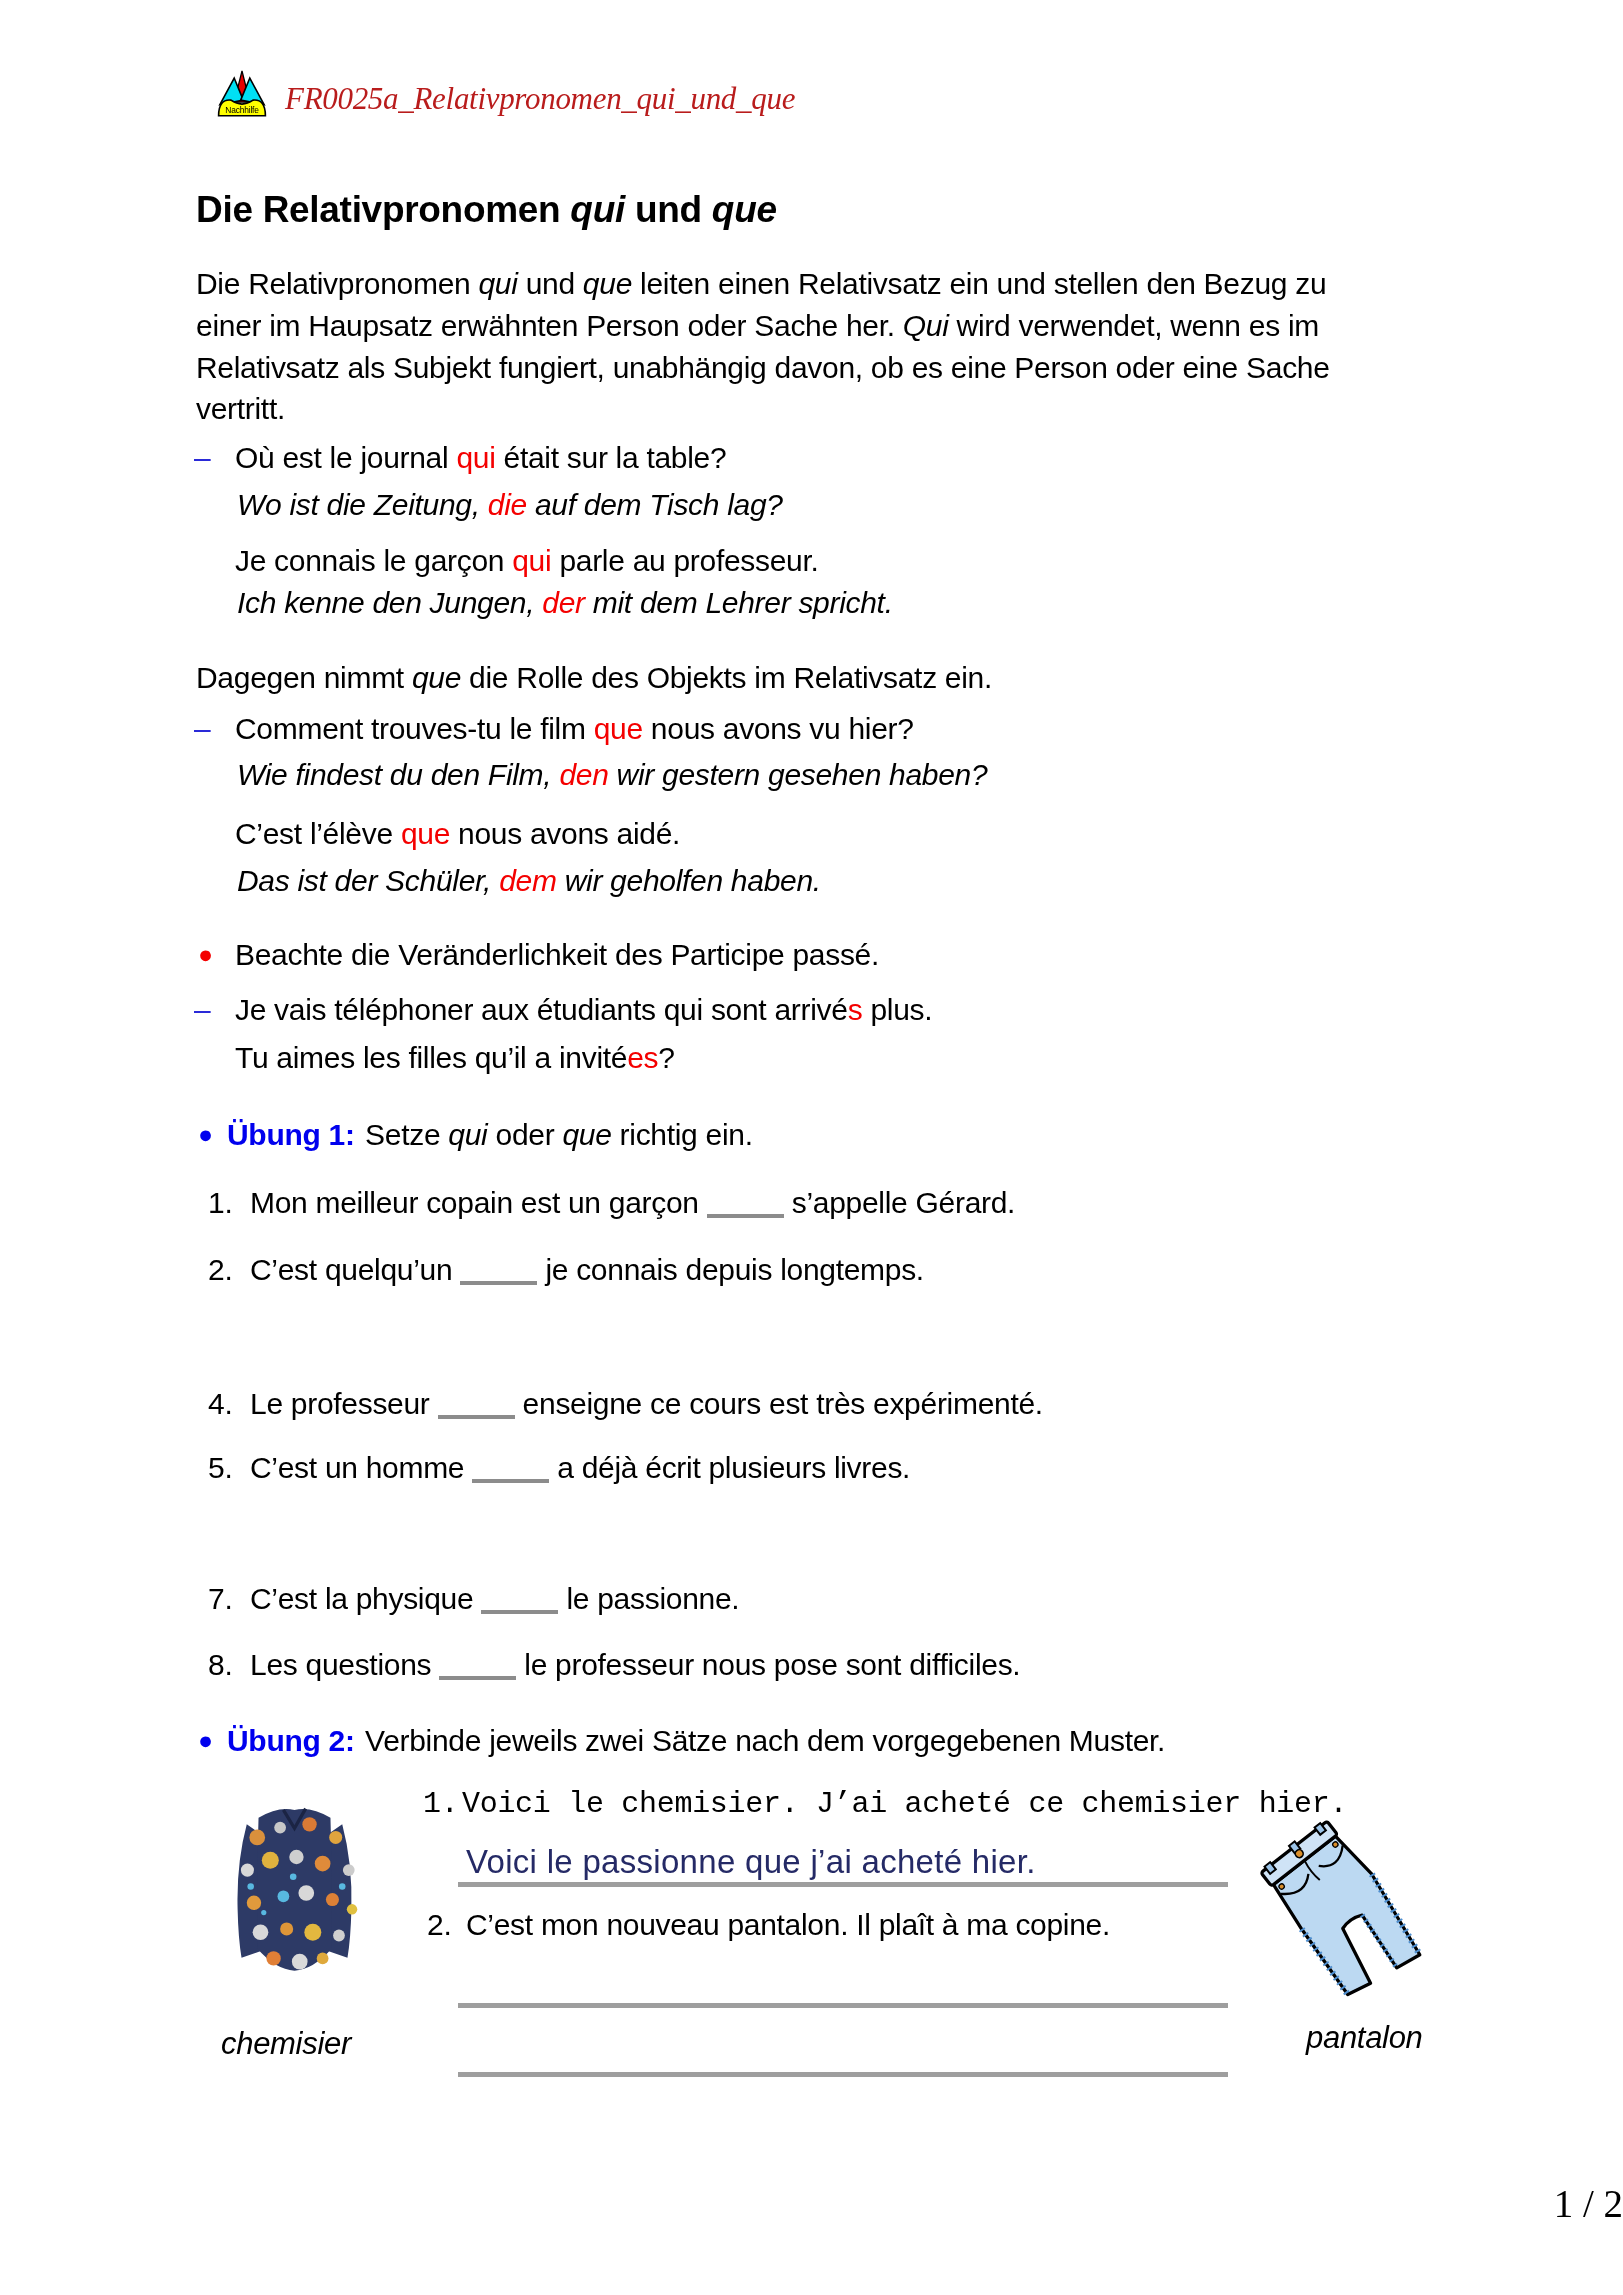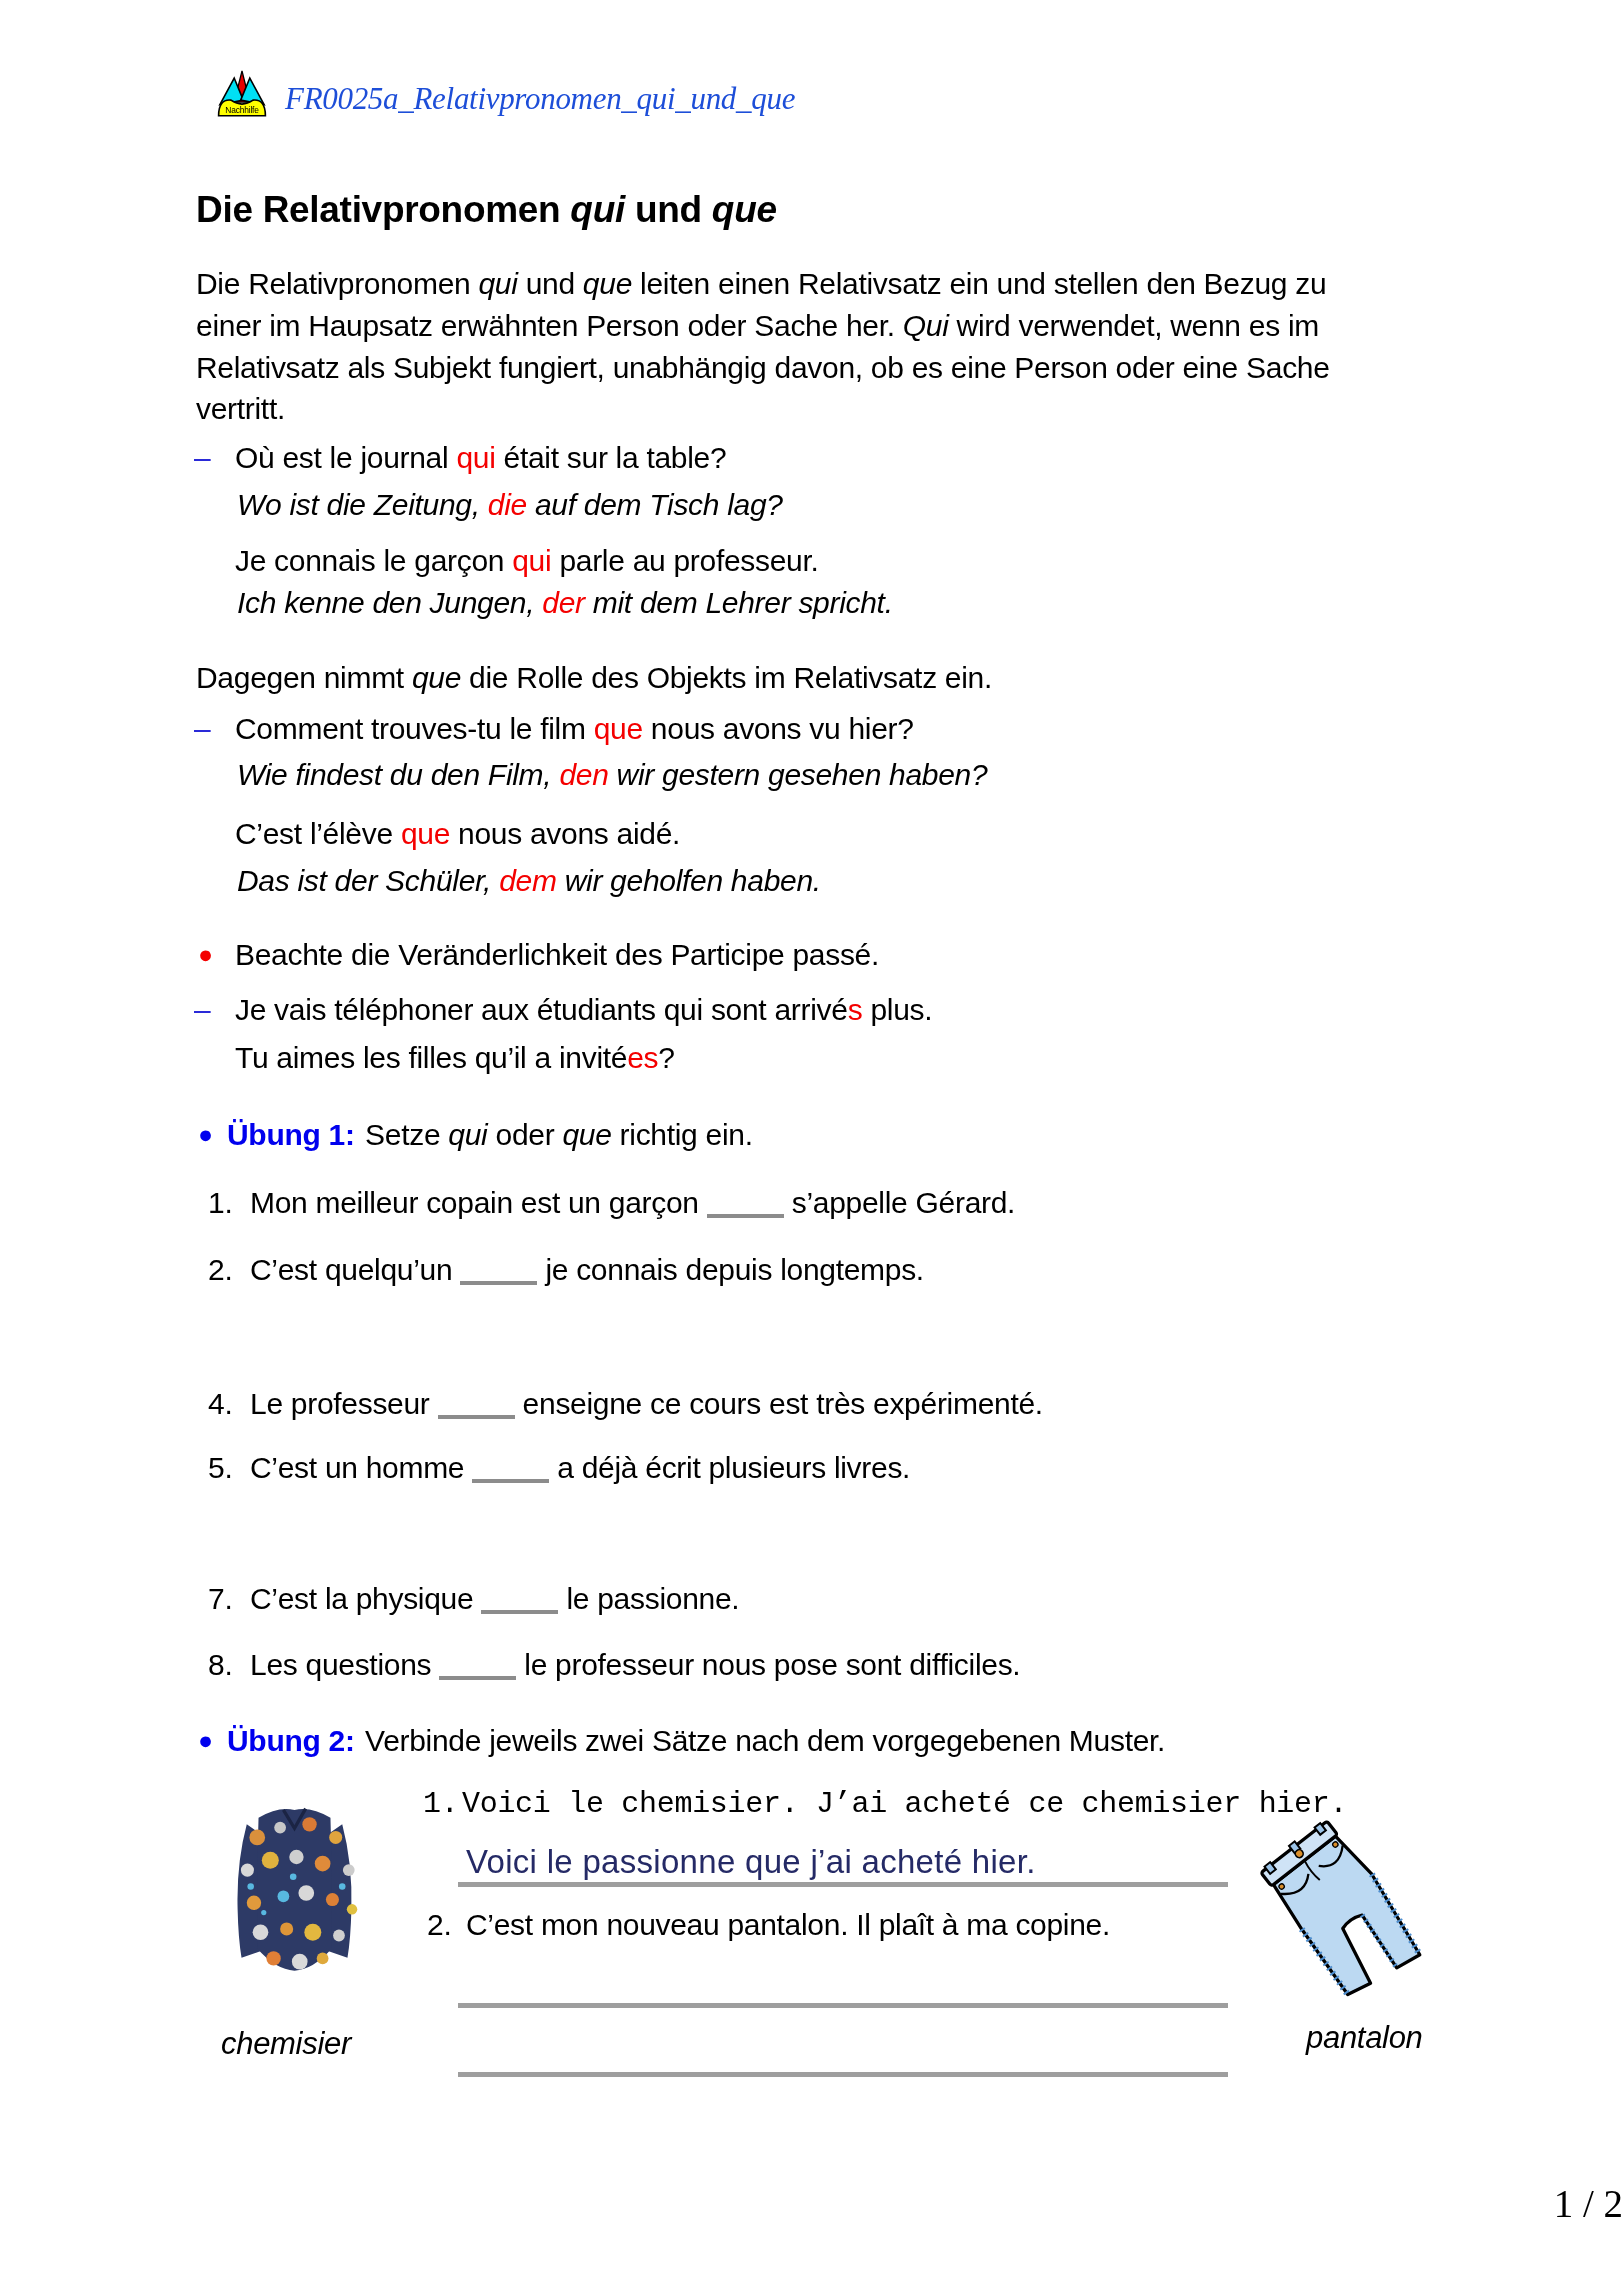--- a/index.html
+++ b/index.html
@@ -31,21 +31,21 @@
   .run-b{font-weight:bold;}
   .run-bi{font-weight:bold;font-style:italic;}
   .run-blank{display:inline-block;width:77px;height:22px;border-bottom:4.6px solid var(--blankgray);vertical-align:-5.2px;}
   .dash{display:inline-block;width:41px;color:var(--dashblue);}
   .bullet-red{display:inline-block;width:37px;color:var(--red);font-size:25px;vertical-align:2px;}
   .bullet-blue{display:inline-block;width:29px;color:var(--blue);font-size:25px;vertical-align:2px;}
   .ueb-label{color:var(--blue);font-weight:bold;margin-right:10.5px;}
   .num{display:inline-block;width:42px;}
   .num2{display:inline-block;width:39px;}
   .doc-header{position:absolute;left:216px;top:68px;display:flex;align-items:flex-end;gap:17px;}
-  .doc-title{font-family:"Liberation Serif",serif;font-style:italic;font-size:31px;color:#1d4ed8;padding-bottom:1.3px;}
+  .doc-title{font-family:"Liberation Serif",serif;font-style:italic;font-size:31px;color:#b91c1c;padding-bottom:1.3px;}
   .page-title{position:absolute;left:196px;top:189px;font-size:37px;font-weight:bold;letter-spacing:-0.3px;}
   .hand{position:absolute;left:466px;top:1843px;font-size:33px;color:var(--handwriting);letter-spacing:0.3px;white-space:nowrap;}
   .answer-rule{position:absolute;background:var(--linegray);height:5.2px;width:770px;left:458px;}
   .img-label{position:absolute;font-style:italic;font-size:31px;}
   .footer{position:absolute;left:0;top:2181px;width:100%;text-align:right;font-family:"Liberation Serif",serif;font-size:39px;letter-spacing:0;}
   svg{overflow:visible;}
 </style>
 </head>
 <body>
 

